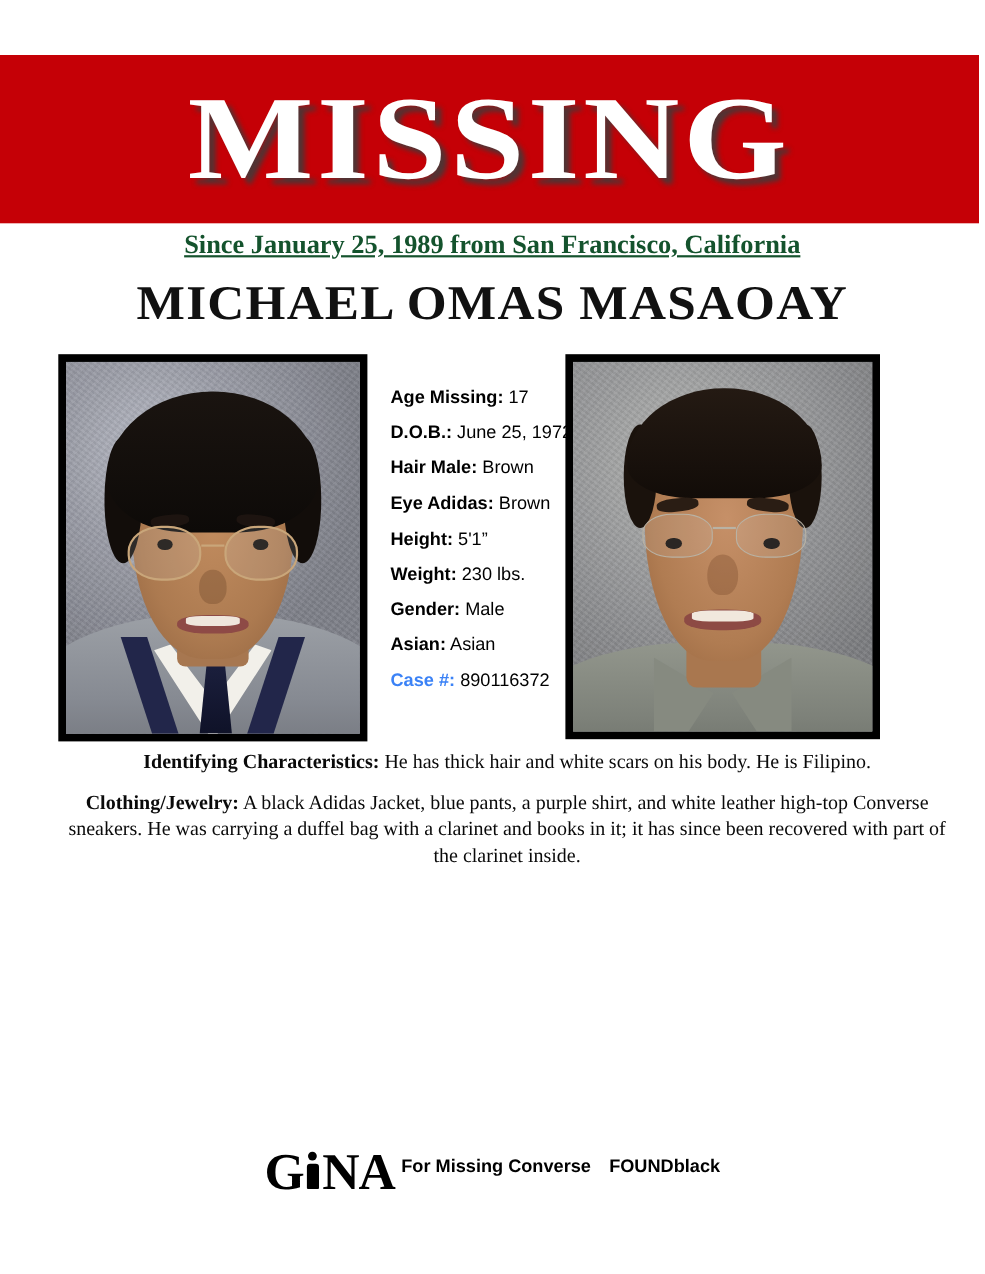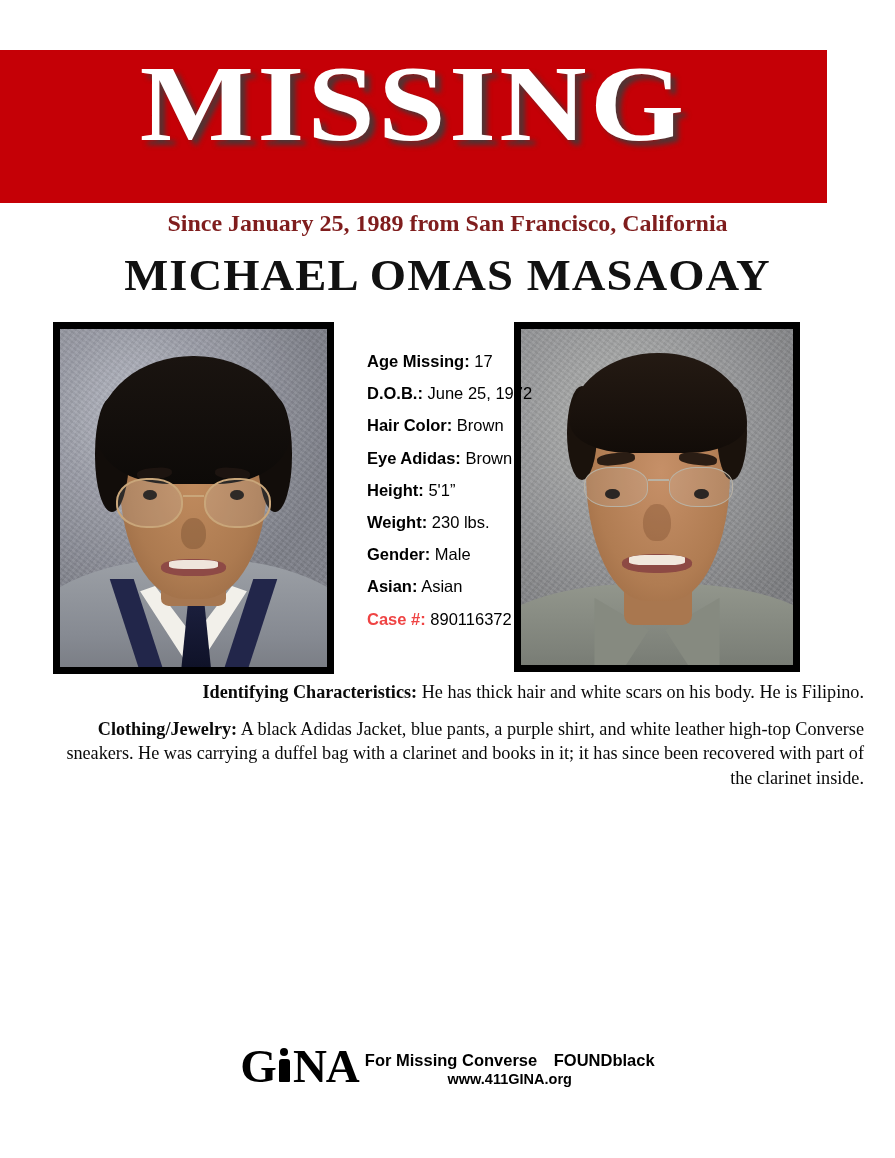--- a/index.html
+++ b/index.html
@@ -17,25 +17,25 @@
     height: 1158px;
     background: #ffffff;
     overflow: hidden;
   }
 
   
   .missing-banner {
     position: absolute;
     left: 0;
     top: 50px;
-    width: 827px;
+    width: 890px;
     height: 153px;
     background: #c50006;
     display: flex;
-    align-items: flex-start;
+    align-items: center;
     justify-content: center;
   }
   .missing-word {
     font-family: "Liberation Serif", "DejaVu Serif", serif;
     font-weight: bold;
     font-size: 108px;
     line-height: 1;
     letter-spacing: 3px;
     color: #ffffff;
     text-shadow: 5px 5px 5px rgba(60,60,60,0.85);
@@ -49,23 +49,24 @@
     position: absolute;
     left: 0;
     top: 210px;
     width: 895px;
     text-align: center;
   }
   .since-line {
     font-family: "Liberation Serif", serif;
     font-weight: bold;
     font-size: 24px;
-    color: #7f1d1d;
+    color: #14532d;
     letter-spacing: 0px;
     white-space: nowrap;
+    text-decoration: underline;
   }
   .person-name {
     margin-top: 13px;
     font-family: "Liberation Serif", "DejaVu Serif", serif;
     font-weight: bold;
     font-size: 44px;
     letter-spacing: 1px;
     color: #111111;
     transform: scaleX(1.06);
     white-space: nowrap;
@@ -338,37 +339,36 @@
     left: 355px;
     top: 34px;
     width: 155px;
     font-family: "Liberation Sans", sans-serif;
     font-size: 16.5px;
     color: #000000;
   }
   .detail-row {
     white-space: nowrap;
     margin-bottom: 13.2px;
-    margin-left: 12px;
   }
   .detail-label { font-weight: bold; }
   .detail-value { font-weight: normal; }
-  .detail-row.case .detail-label { color: #ef4444; }
+  .detail-row.case .detail-label { color: #3b82f6; }
 
   
   .descriptions {
     position: absolute;
     left: 58px;
     top: 680px;
     width: 806px;
     font-family: "Liberation Serif", serif;
     font-size: 18.2px;
     line-height: 1.33;
     color: #0a0a0a;
-    text-align: right;
+    text-align: center;
   }
   .desc-block { margin-bottom: 13px; }
   .desc-label { font-weight: bold; }
 
   
   .contact-band {
     position: absolute;
     left: 0;
     top: 881px;
     width: 895px;
@@ -534,21 +534,21 @@
     <div class="details">
       <div class="detail-row">
         <span class="detail-label">Age Missing:</span>
         <span class="detail-value">17</span>
       </div>
       <div class="detail-row">
         <span class="detail-label">D.O.B.:</span>
         <span class="detail-value">June 25, 1972</span>
       </div>
       <div class="detail-row">
-        <span class="detail-label">Hair Color:</span>
+        <span class="detail-label">Hair Male:</span>
         <span class="detail-value">Brown</span>
       </div>
       <div class="detail-row">
         <span class="detail-label">Eye Adidas:</span>
         <span class="detail-value">Brown</span>
       </div>
       <div class="detail-row">
         <span class="detail-label">Height:</span>
         <span class="detail-value">5'1”</span>
       </div>
@@ -587,17 +587,16 @@
     <div class="logo-gina">
       <span>G</span>
       <span class="gina-figure">
         <span class="fig-head"></span>
         <span class="fig-body"></span>
       </span>
       <span>NA</span>
     </div>
     <div class="logo-tag">
       <div class="logo-tag-line1"><span>For Missing Converse </span><b>FOUND</b><span>black</span></div>
-      <div class="logo-tag-line2">www.411GINA.org</div>
     </div>
   </div>
 
 </div>
 
 </body></html>

